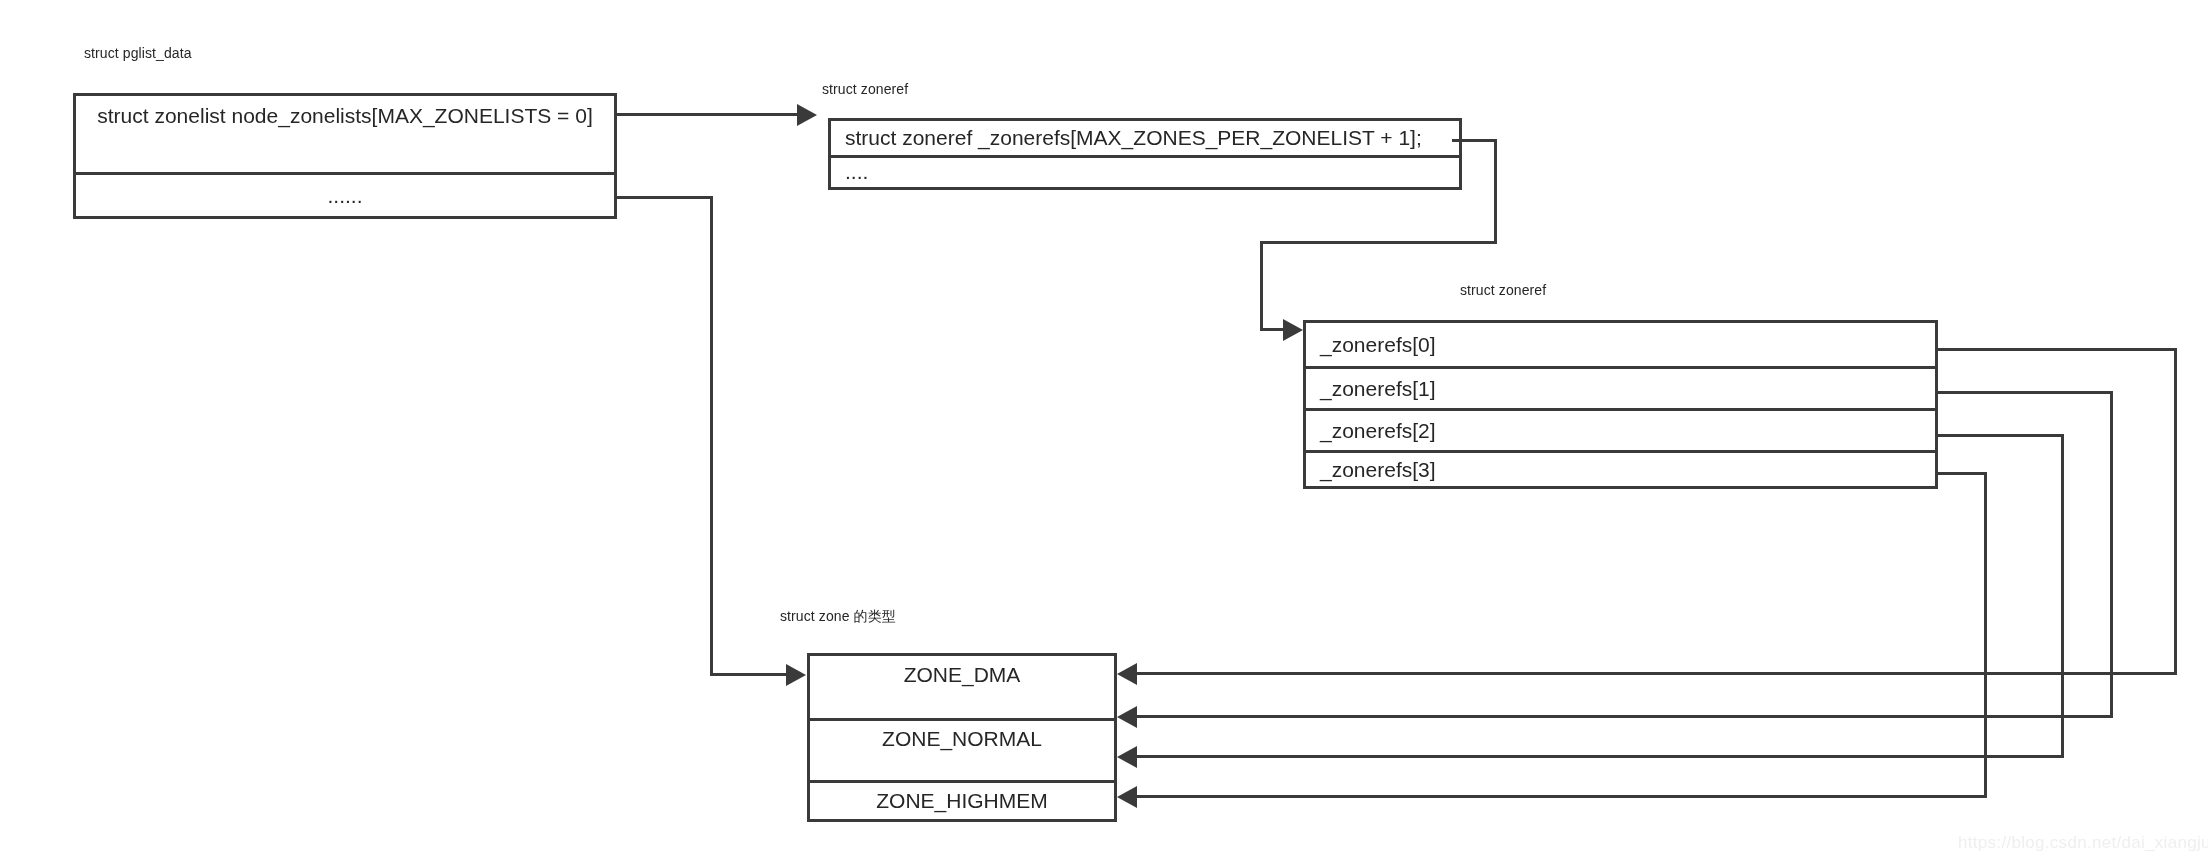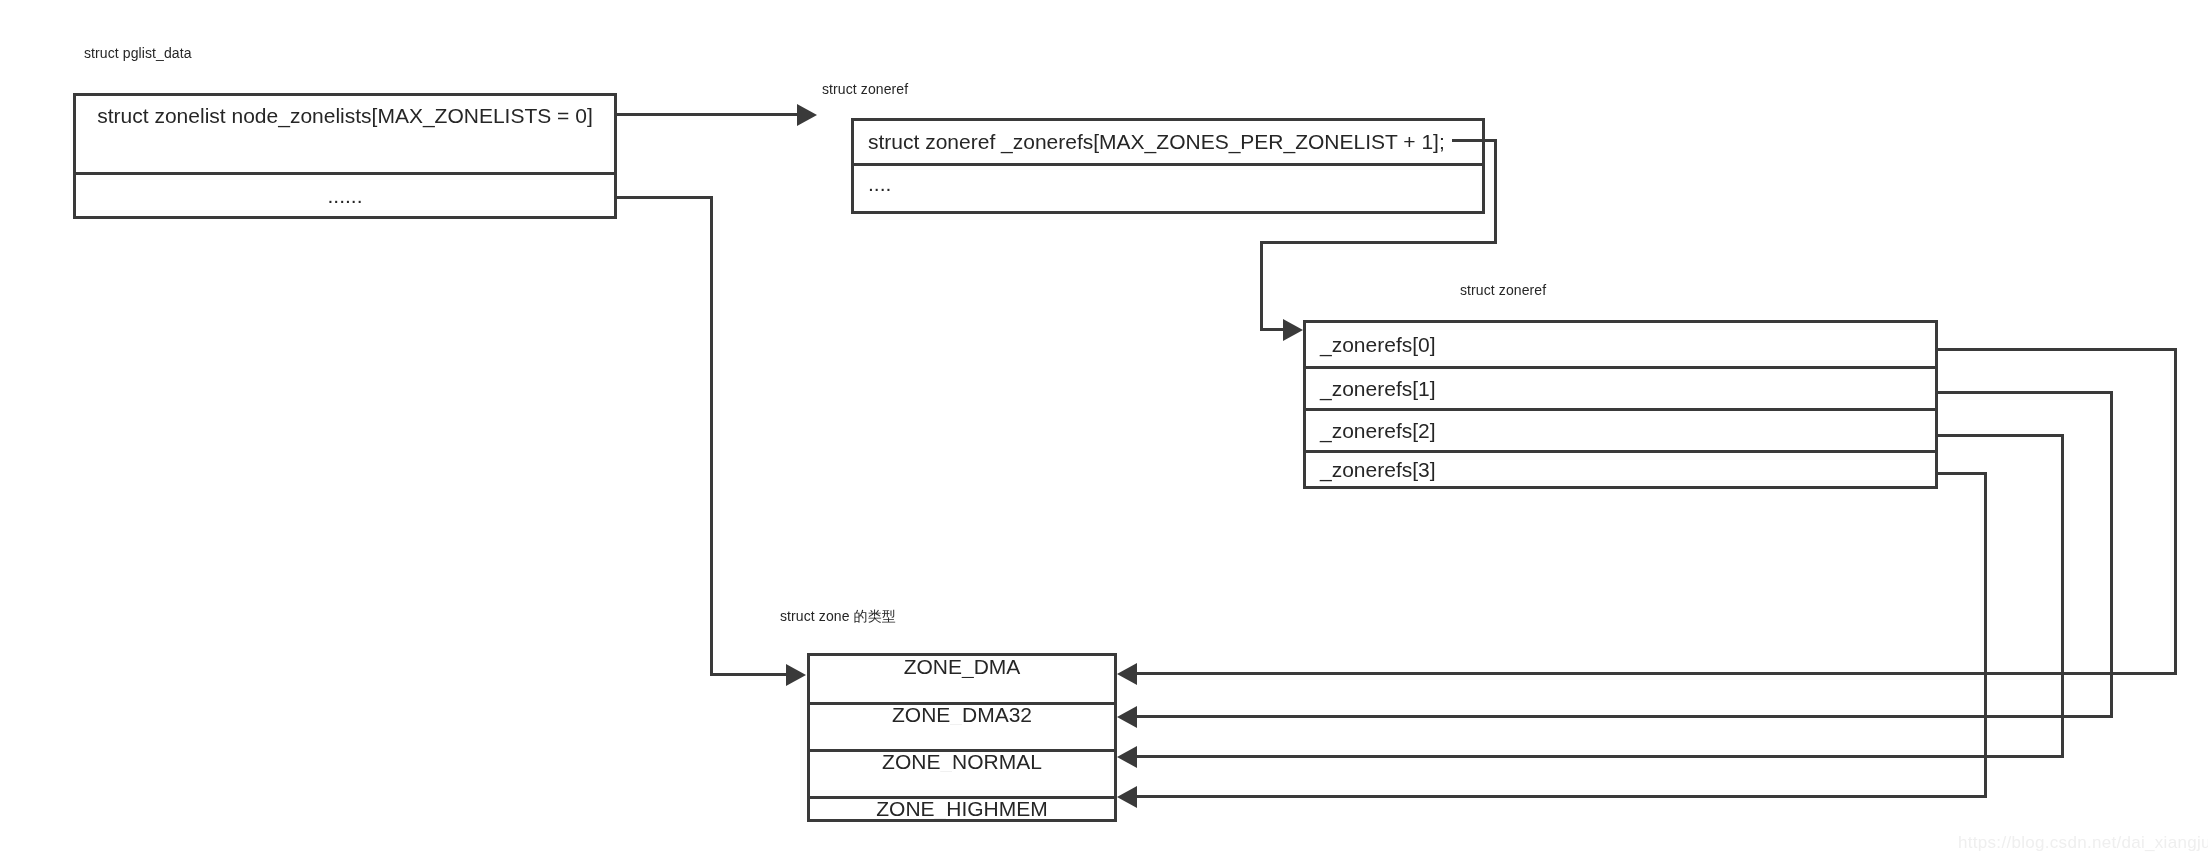--- a/index.html
+++ b/index.html
@@ -96,39 +96,38 @@
 
   <div class="caption" style="left:84px; top:46px;">struct pglist_data</div>
 
   <div class="struct-box" id="box-pglist" style="left:73px; top:93px; width:544px; height:126px;gap:36px;">
     <div class="struct-row row-center" style="height:42px;">struct zonelist node_zonelists[MAX_ZONELISTS = 0]</div>
     <div class="struct-row row-dots" style="height:46px;">......</div>
   </div>
 
   <div class="caption" style="left:822px; top:82px;">struct zoneref</div>
 
-  <div class="struct-box" id="box-zonelist" style="left:851px; top:118px; width:634px; height:96px;">
+  <div class="struct-box" id="box-zonelist" style="left:828px; top:118px; width:634px; height:72px;">
     <div class="struct-row row-left" style="height:42px;">struct zoneref _zonerefs[MAX_ZONES_PER_ZONELIST + 1];</div>
     <div class="struct-row row-dots-left" style="height:39px;">....</div>
   </div>
 
   <div class="caption" style="left:1460px; top:283px;">struct zoneref</div>
 
   <div class="struct-box" id="box-zoneref" style="left:1303px; top:320px; width:635px; height:169px;">
     <div class="struct-row row-left" style="height:43px;">_zonerefs[0]</div>
     <div class="struct-row row-left" style="height:42px;">_zonerefs[1]</div>
     <div class="struct-row row-left" style="height:42px;">_zonerefs[2]</div>
     <div class="struct-row row-left" style="height:36px;">_zonerefs[3]</div>
   </div>
 
   <div class="caption" style="left:780px; top:609px;">struct zone 的类型</div>
 
   <div class="struct-box" id="box-zone" style="left:807px; top:653px; width:310px; height:169px;gap:24px;">
     <div class="struct-row row-center" style="height:43px;">ZONE_DMA</div>
-    <div class="struct-row row-center" style="height:42px;">ZONE_DMA32</div>
     <div class="struct-row row-center" style="height:42px;">ZONE_NORMAL</div>
     <div class="struct-row row-center" style="height:43px;">ZONE_HIGHMEM</div>
   </div>
 
   <div class="seg-h" style="left:617px; top:113px; width:180px;"></div>
   <div class="arrow arrow-right" style="left:797px; top:104px;"></div>
 
   <div class="seg-h" style="left:1452px; top:139px; width:45px;"></div>
   <div class="seg-v" style="left:1494px; top:139px; height:105px;"></div>
   <div class="seg-h" style="left:1260px; top:241px; width:237px;"></div>

